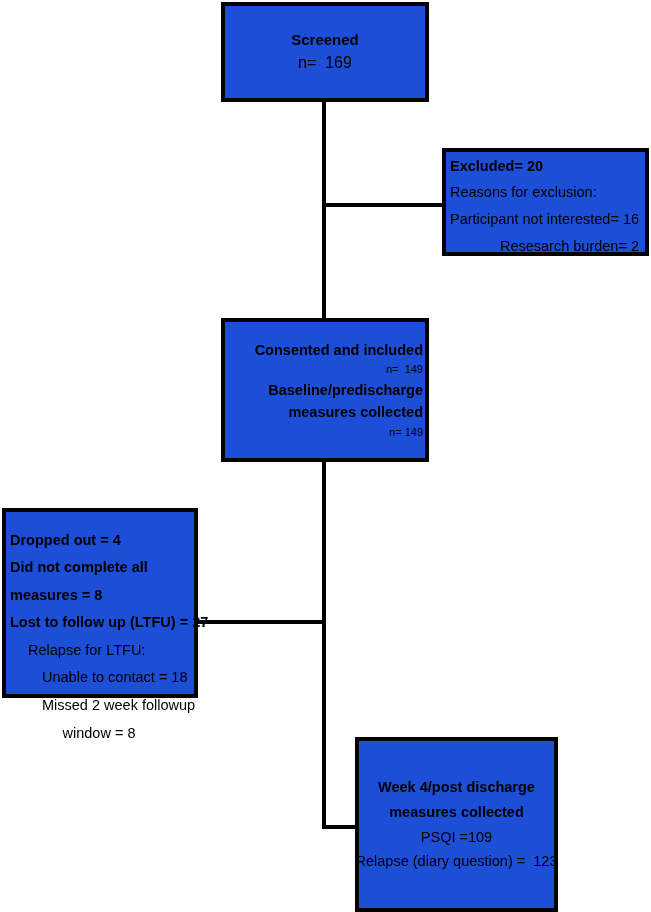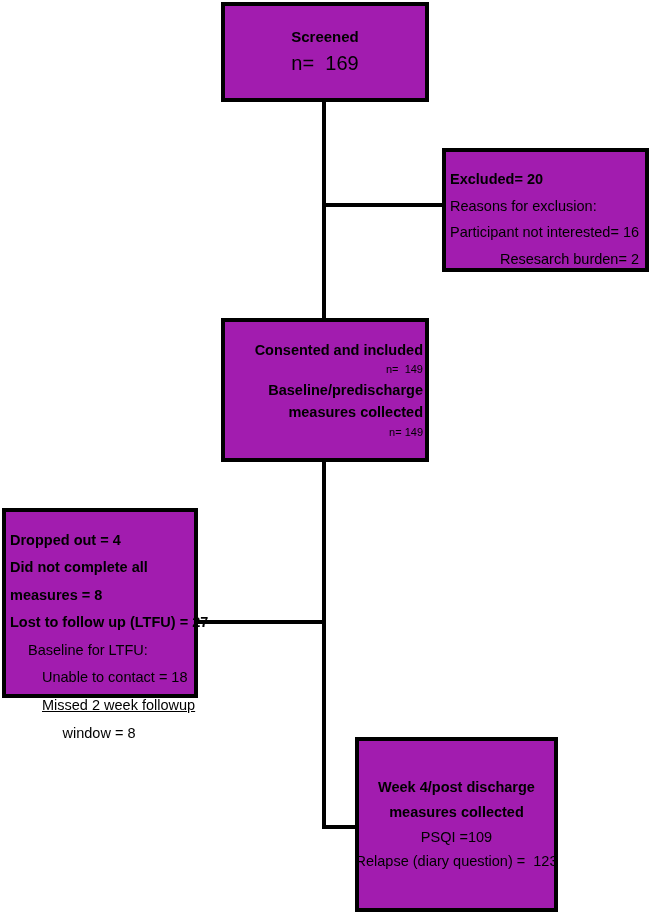--- a/index.html
+++ b/index.html
@@ -16,21 +16,21 @@
     position: relative;
     width: 651px;
     height: 912px;
     background: #ffffff;
     overflow: hidden;
   }
   .node-box {
     position: absolute;
     box-sizing: border-box;
     border: 4px solid #000000;
-    background: #a21caf;
+    background: #1d4ed8;
     z-index: 3;
     display: flex;
     flex-direction: column;
     justify-content: center;
   }
   .node-box .line {
     display: block;
     white-space: pre;
     line-height: 1.42;
   }
@@ -39,26 +39,26 @@
   .right    { text-align: right; }
   .bold     { font-weight: bold; }
   .normal   { font-weight: normal; }
 
   
   #box-screened {
     left: 221px; top: 2px; width: 208px; height: 100px;
     font-size: 15px;
   }
   #box-screened .line { padding: 1px 0; }
-  #box-screened .l2 { font-size: 20px; }
+  #box-screened .l2 { font-size: 16px; }
 
   #box-excluded {
-    left: 442px; top: 148px; width: 207px; height: 124px;
+    left: 442px; top: 148px; width: 207px; height: 108px;
     font-size: 14.5px;
-    justify-content: space-between;
+    justify-content: center;
     padding: 14px 6px 6px 4px;
   }
   #box-excluded .line { padding: 3px 0; }
 
   #box-consented {
     left: 221px; top: 318px; width: 208px; height: 144px;
     font-size: 14.5px;
     padding: 4px 2px;
     align-items: flex-end;
   }
@@ -125,23 +125,23 @@
     <span class="line center bold">Baseline/predischarge</span>
     <span class="line center bold">measures collected</span>
     <span class="line center normal num">n= 149</span>
   </div>
 
   <div class="node-box" id="box-dropped">
     <span class="line left bold">Dropped out = 4</span>
     <span class="line left bold">Did not complete all</span>
     <span class="line left bold">measures = 8</span>
     <span class="line left bold">Lost to follow up (LTFU) = 27</span>
-    <span class="line left normal" style="padding-left:18px;">Baseline for LTFU:</span>
+    <span class="line left normal" style="padding-left:18px;">Relapse for LTFU:</span>
     <span class="line left normal" style="padding-left:32px;">Unable to contact = 18</span>
-    <span class="line left normal" style="padding-left:32px;text-decoration:underline;">Missed 2 week followup</span>
+    <span class="line left normal" style="padding-left:32px;">Missed 2 week followup</span>
     <span class="line center normal">window = 8</span>
   </div>
 
   <div class="node-box" id="box-week4">
     <span class="line center bold">Week 4/post discharge</span>
     <span class="line center bold">measures collected</span>
     <span class="line center normal">PSQI =109</span>
     <span class="line center normal">Relapse (diary question) =  123</span>
   </div>
 

